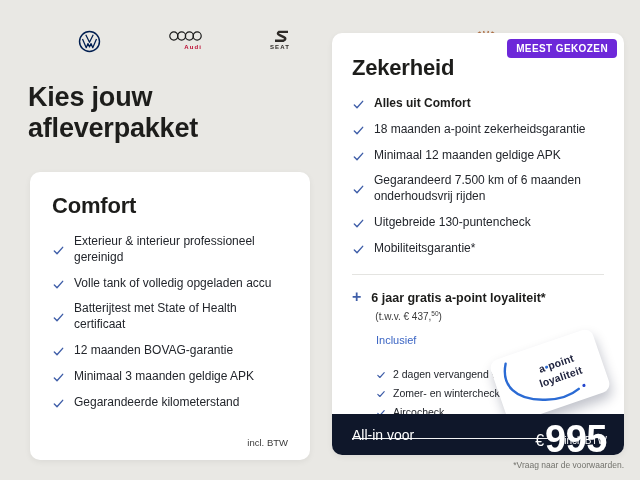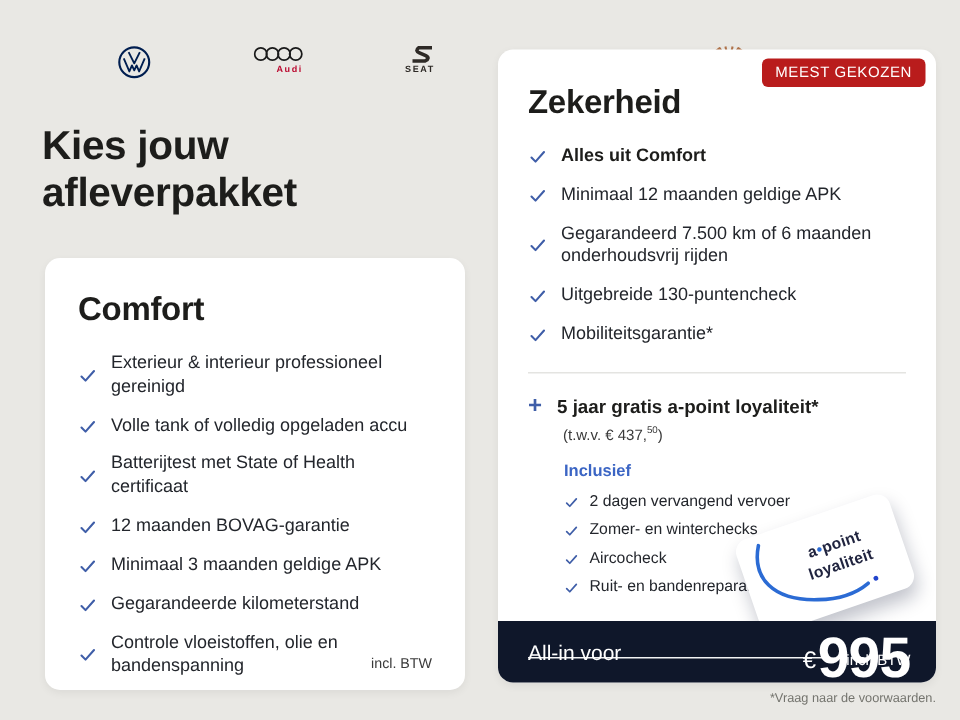--- a/index.html
+++ b/index.html
@@ -39,34 +39,34 @@
   .z-list .check-item:first-child .check-text{font-weight:700;color:#1D1D1B;}
 
   
   .price-block{position:absolute;right:22px;bottom:12px;text-align:right;}
   .price-line{white-space:nowrap;color:#141414;}
   .price-cur{font-size:16px;font-weight:400;vertical-align:6px;margin-right:1px;}
   .price-amt{font-size:31px;font-weight:700;letter-spacing:-0.5px;}
   .price-note{font-size:9.5px;color:#3A3A3A;margin-top:1px;}
 
   
-  .badge{position:absolute;top:6px;right:7px;background:#b91c1c;color:#fff;
-    font-size:10px;font-weight:400;letter-spacing:0.4px;padding:4px 9px;border-radius:4px;}
+  .badge{position:absolute;top:6px;right:7px;background:#6d28d9;color:#fff;
+    font-size:10px;font-weight:700;letter-spacing:0.4px;padding:4px 9px;border-radius:4px;}
 
   
   .divider{height:1px;background:#E4E4E1;margin:17px 0 13px 0;}
   .bonus-row{display:flex;gap:10px;align-items:baseline;}
   .plus-icon{color:#3F5EA8;font-size:16px;font-weight:700;line-height:1;flex:0 0 auto;}
   .bonus-label{font-size:12.5px;font-weight:700;color:#1D1D1B;}
   .bonus-note{font-size:10px;color:#3A3A3A;margin-left:4px;white-space:nowrap;}
   .bonus-note sup{font-size:6.5px;}
 
   
   .inclusief{margin:10px 0 0 24px;width:170px;}
-  .inclusief-label{color:#3B65C4;font-size:11px;font-weight:700;margin-bottom:8px;}
+  .inclusief-label{color:#3B65C4;font-size:11px;font-weight:400;margin-bottom:22px;}
   .inclusief .check-list{gap:5px;}
   .inclusief .check-item{font-size:10.5px;gap:7px;}
   .inclusief .check-item svg{width:10px;height:10px;margin-top:1px;}
 
   
   .loyalty-card{position:absolute;right:20px;bottom:46px;width:108px;height:66px;background:#fff;
     border-radius:9px;transform:rotate(-19deg);box-shadow:0 7px 12px rgba(10,20,50,0.25);}
   .loyalty-card svg{position:absolute;left:0;top:0;}
   .loy-text{position:absolute;left:32px;top:17px;width:64px;text-align:center;
     font-size:10.5px;font-weight:700;color:#20243F;line-height:1.3;letter-spacing:0.2px;}
@@ -160,26 +160,20 @@
           <path d="M2.5 7.6 L5.4 10.5 L11.5 3.6" fill="none" stroke="#3F5EA8" stroke-width="1.5" stroke-linecap="round" stroke-linejoin="round"></path>
         </svg>
         <span class="check-text">Minimaal 3 maanden geldige APK</span>
       </li>
         <li class="check-item">
         <svg viewBox="0 0 14 14">
           <path d="M2.5 7.6 L5.4 10.5 L11.5 3.6" fill="none" stroke="#3F5EA8" stroke-width="1.5" stroke-linecap="round" stroke-linejoin="round"></path>
         </svg>
         <span class="check-text">Gegarandeerde kilometerstand</span>
       </li>
-        <li class="check-item">
-        <svg viewBox="0 0 14 14">
-          <path d="M2.5 7.6 L5.4 10.5 L11.5 3.6" fill="none" stroke="#3F5EA8" stroke-width="1.5" stroke-linecap="round" stroke-linejoin="round"></path>
-        </svg>
-        <span class="check-text">Controle vloeistoffen, olie en bandenspanning</span>
-      </li>
       </ul>
     <div class="price-block">
       <div class="price-note">incl. BTW</div>
     </div>
   </div>
 
   <div class="card zeker-card">
     <div class="badge">MEEST GEKOZEN</div>
     <h2 class="card-title">Zekerheid</h2>
 
@@ -187,20 +181,26 @@
         <li class="check-item">
         <svg viewBox="0 0 14 14">
           <path d="M2.5 7.6 L5.4 10.5 L11.5 3.6" fill="none" stroke="#3F5EA8" stroke-width="1.5" stroke-linecap="round" stroke-linejoin="round"></path>
         </svg>
         <span class="check-text">Alles uit Comfort</span>
       </li>
         <li class="check-item">
         <svg viewBox="0 0 14 14">
           <path d="M2.5 7.6 L5.4 10.5 L11.5 3.6" fill="none" stroke="#3F5EA8" stroke-width="1.5" stroke-linecap="round" stroke-linejoin="round"></path>
         </svg>
+        <span class="check-text">18 maanden a-point zekerheidsgarantie</span>
+      </li>
+        <li class="check-item">
+        <svg viewBox="0 0 14 14">
+          <path d="M2.5 7.6 L5.4 10.5 L11.5 3.6" fill="none" stroke="#3F5EA8" stroke-width="1.5" stroke-linecap="round" stroke-linejoin="round"></path>
+        </svg>
         <span class="check-text">Minimaal 12 maanden geldige APK</span>
       </li>
         <li class="check-item">
         <svg viewBox="0 0 14 14">
           <path d="M2.5 7.6 L5.4 10.5 L11.5 3.6" fill="none" stroke="#3F5EA8" stroke-width="1.5" stroke-linecap="round" stroke-linejoin="round"></path>
         </svg>
         <span class="check-text">Gegarandeerd 7.500 km of 6 maanden onderhoudsvrij rijden</span>
       </li>
         <li class="check-item">
         <svg viewBox="0 0 14 14">
@@ -214,21 +214,21 @@
         </svg>
         <span class="check-text">Mobiliteitsgarantie*</span>
       </li>
       </ul>
 
     <div class="divider"></div>
 
     <div class="bonus-row">
       <span class="plus-icon">+</span>
       <span>
-        <span class="bonus-label">5 jaar gratis a-point loyaliteit*</span><span class="bonus-note"><span>(t.w.v. € 437,</span><sup>50</sup><span>)</span></span>
+        <span class="bonus-label">6 jaar gratis a-point loyaliteit*</span><span class="bonus-note"><span>(t.w.v. € 437,</span><sup>50</sup><span>)</span></span>
       </span>
     </div>
 
     <div class="inclusief">
       <div class="inclusief-label">Inclusief</div>
       <ul class="check-list">
           <li class="check-item">
           <svg viewBox="0 0 14 14">
             <path d="M2.5 7.6 L5.4 10.5 L11.5 3.6" fill="none" stroke="#3F5EA8" stroke-width="1.6" stroke-linecap="round" stroke-linejoin="round"></path>
           </svg>

